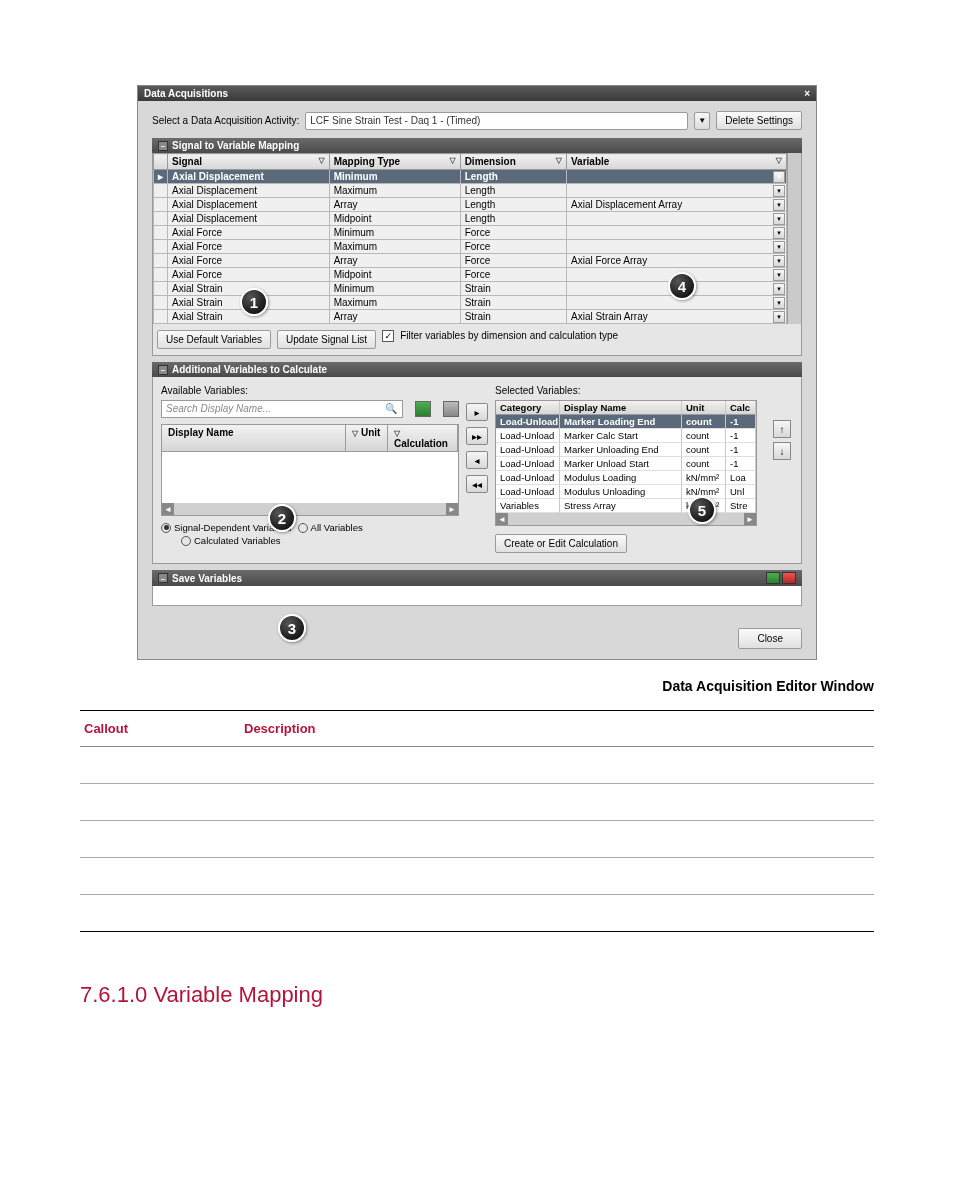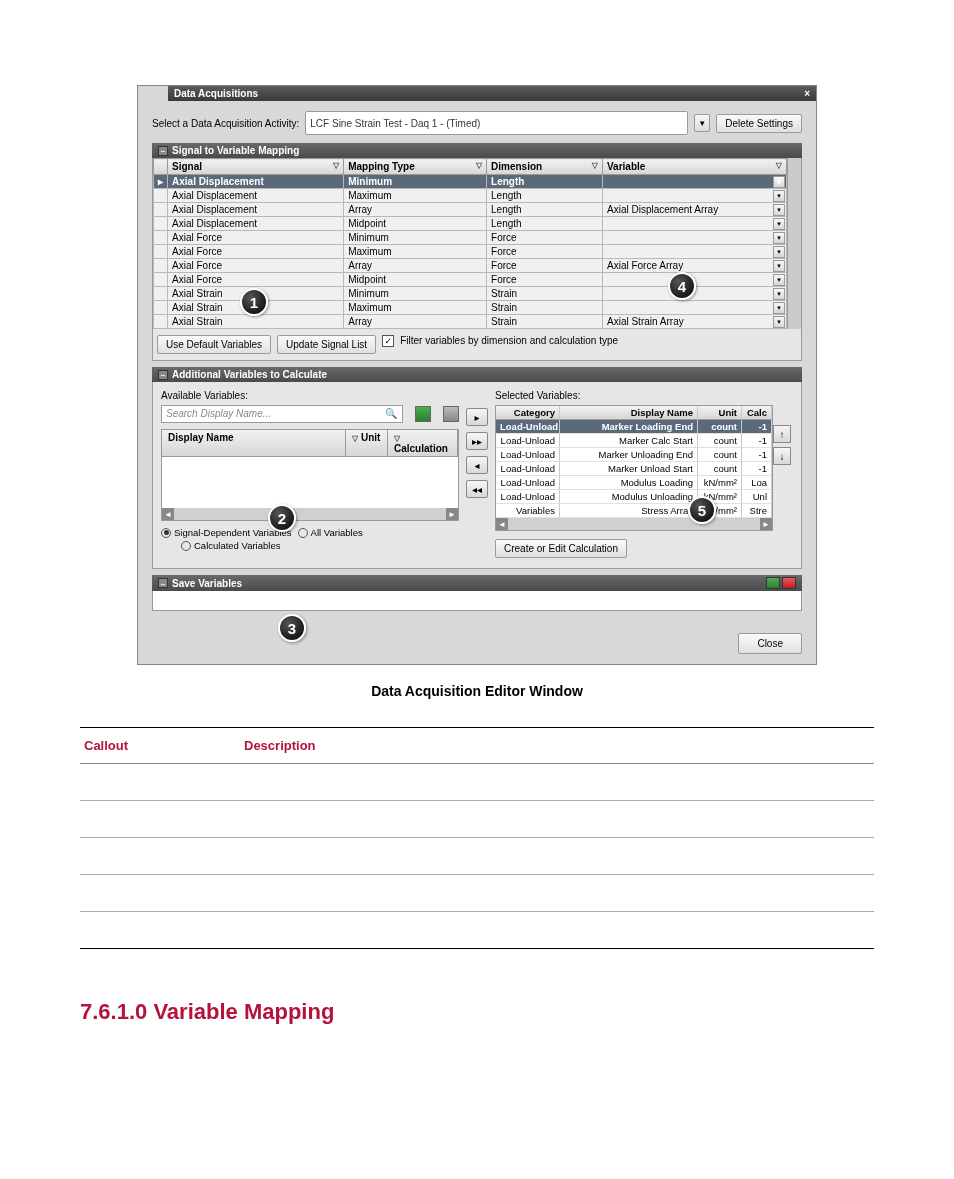--- a/index.html
+++ b/index.html
@@ -1,21 +1,21 @@
 <!DOCTYPE html>
 <html><head>
 <meta charset="utf-8">
 <style>
   * { box-sizing: border-box; margin: 0; padding: 0; }
   body { font-family: Arial, Helvetica, sans-serif; background: #fff; width: 954px; padding: 85px 80px 40px 80px; }
   .app-window { width: 680px; margin: 0 auto; background: #d8d8d8; border: 1px solid #888; position: relative; }
-  .titlebar { background: linear-gradient(#5a5a5a,#3a3a3a); color: #fff; font-size: 10px; font-weight: bold; padding: 2px 6px; display:flex; justify-content:space-between;margin-left:30px; }
+  .titlebar { background: linear-gradient(#5a5a5a,#3a3a3a); color: #fff; font-size: 10px; font-weight: bold; padding: 2px 6px; display:flex; justify-content:space-between; }
   .titlebar .close-x { font-weight:bold; cursor:pointer; }
   .toolbar-row { display:flex; align-items:center; gap:6px; padding:10px 14px 8px 14px; font-size:10px; }
-  .activity-select { flex:1; background:#fff; border:1px solid #9a9a9a; border-radius:2px; padding:2px 4px; font-size:10px; height:24px; display:flex; align-items:center; color:#333; }
+  .activity-select { flex:1; background:#fff; border:1px solid #9a9a9a; border-radius:2px; padding:2px 4px; font-size:10px; height:18px; display:flex; align-items:center; color:#333; }
   .drop-btn { width:16px; height:18px; background:linear-gradient(#f7f7f7,#dcdcdc); border:1px solid #9a9a9a; border-radius:2px; display:flex; align-items:center; justify-content:center; font-size:8px; }
   .btn { background:linear-gradient(#fafafa,#e0e0e0); border:1px solid #9a9a9a; border-radius:2px; font-size:10px; padding:3px 8px; }
   .panel { margin:0 14px 6px 14px; }
   .panel-header { background:linear-gradient(#6a6a6a,#4a4a4a); color:#fff; font-size:10px; font-weight:bold; padding:2px 6px; display:flex; align-items:center; gap:4px; }
   .panel-header .toggle { width:10px; height:10px; background:#888; border:1px solid #333; display:inline-flex; align-items:center; justify-content:center; font-size:8px; color:#fff; }
   .panel-body { background:#e6e6e6; border:1px solid #9a9a9a; border-top:none; }
   table.mapping { width:100%; border-collapse:collapse; font-size:10px; }
   table.mapping th { background:linear-gradient(#f2f2f2,#d6d6d6); border:1px solid #9a9a9a; text-align:left; padding:2px 4px; font-weight:bold; }
   table.mapping th .filter-icon { float:right; font-size:8px; color:#555; }
   table.mapping td { border:1px solid #b8b8b8; padding:1px 4px; background:#f0f0f0; }
@@ -58,26 +58,26 @@
   .right-updown { width:20px; display:flex; flex-direction:column; gap:4px; padding-top:20px; }
   .right-updown .ud { width:18px; height:18px; background:linear-gradient(#f6f6f6,#d8d8d8); border:1px solid #888; display:flex;align-items:center;justify-content:center; font-size:10px; }
   .create-calc-row { margin-top:8px; }
   .save-panel .panel-header { display:flex; justify-content:space-between; align-items:center; }
   .save-panel .hdr-btns { display:flex; gap:2px; }
   .save-panel .hg { width:14px; height:12px; background:linear-gradient(#4caf50,#2e7d32); border:1px solid #333; }
   .save-panel .hr { width:14px; height:12px; background:linear-gradient(#e55,#b22); border:1px solid #333; }
   .save-body { background:#fff; border:1px solid #9a9a9a; border-top:none; height:20px; }
   .dialog-footer { display:flex; justify-content:flex-end; padding:16px 14px 10px 14px; }
   .callout-badge { position:absolute; width:28px; height:28px; border-radius:50%; background:radial-gradient(circle at 35% 30%, #555, #000); border:2px solid #fff; color:#fff; font-weight:bold; display:flex; align-items:center; justify-content:center; font-size:15px; box-shadow:1px 1px 3px rgba(0,0,0,0.4); pointer-events:none; }
-  .caption { text-align:center; font-weight:bold; font-size:14px; margin:18px 0 28px 0; }
+  .caption { text-align:right; font-weight:bold; font-size:14px; margin:18px 0 16px 0; }
   table.doc-table { width:100%; border-collapse:collapse; font-size:13px; }
   table.doc-table th { text-align:left; color:#b5133a; font-weight:bold; padding:10px 4px; border-top:1.5px solid #000; border-bottom:1px solid #888; }
   table.doc-table td { padding:18px 4px; border-bottom:1px solid #aaa; }
   table.doc-table tr:last-child td { border-bottom:1.5px solid #000; }
-  .section-heading { color:#b5133a; font-size:22px; font-weight:bold; margin-top:50px; }
+  .section-heading { color:#b5133a; font-size:22px; font-weight:normal; margin-top:50px; }
   .row-marker { width:12px; text-align:center; background:#d8d8d8; border:1px solid #b8b8b8; }
 </style>
 </head>
 <body>
 
 <div class="app-window" id="appwin">
   <div class="titlebar">
     <span>Data Acquisitions</span>
     <span class="close-x">×</span>
   </div>
@@ -99,21 +99,21 @@
     <div class="panel-body">
       <div class="table-wrap">
         <div class="tbl">
         <table class="mapping">
           <thead>
             <tr>
               <th class="row-marker"></th>
               <th><span>Signal</span><span class="filter-icon">▽</span></th>
               <th><span>Mapping Type</span><span class="filter-icon">▽</span></th>
               <th><span>Dimension</span><span class="filter-icon">▽</span></th>
-              <th style="width:184px;"><span>Variable</span><span class="filter-icon">▽</span></th>
+              <th style="width:220px;"><span>Variable</span><span class="filter-icon">▽</span></th>
             </tr>
           </thead>
           <tbody id="map-body">
                 <tr class="selected">
                   <td class="row-marker">▸</td>
     <td>Axial Displacement</td>
                   <td>Minimum</td>
                   <td>Length</td>
     <td class="varcell">
                     <span class="dd">▾</span>
@@ -266,21 +266,21 @@
 
         <div class="move-btns">
           <div class="mbtn">▸</div>
           <div class="mbtn">▸▸</div>
           <div class="mbtn">◂</div>
           <div class="mbtn">◂◂</div>
         </div>
 
         <div class="col">
           <div style="margin-bottom:4px;">Selected Variables:</div>
-          <div style="display:flex; gap:0;text-align:right;">
+          <div style="display:flex; gap:16px;">
             <div class="sel-grid" style="flex:1;">
               <div class="srow shdr">
                 <div class="c1">Category</div>
                 <div class="c2">Display Name</div>
                 <div class="c3">Unit</div>
                 <div class="c4">Calc</div>
               </div>
               <div id="sel-body">
                   <div class="srow ssel">
                     <div class="c1">Load-Unload</div>

